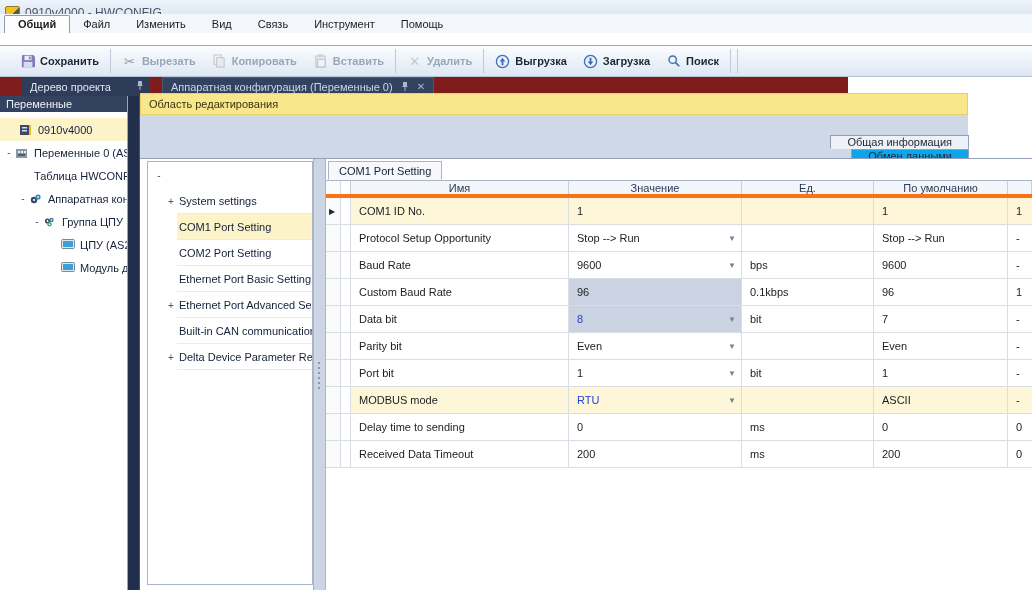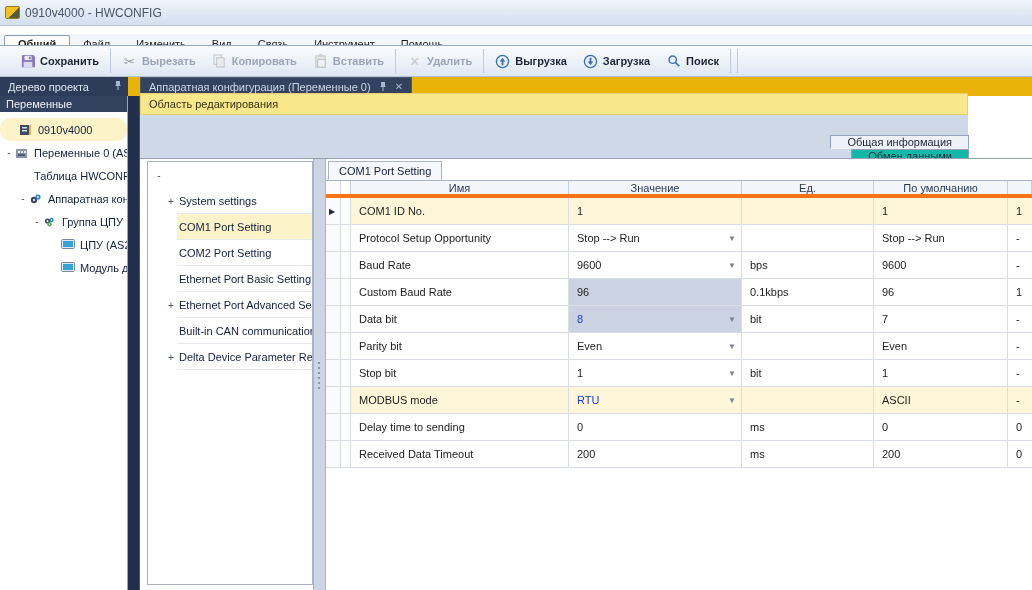--- a/index.html
+++ b/index.html
@@ -8,67 +8,67 @@
   .window { position:relative; width:1032px; height:590px; background:#fff; }
 
   
   .titlebar { position:absolute; left:0; top:0; width:1032px; height:26px;
     background:linear-gradient(#eef4fb,#d3dfee); border-bottom:1px solid #bcc9da;
     display:flex; align-items:center; padding-left:5px; color:#4a5468; font-size:12px; }
   .app-icon { width:15px; height:13px; margin-right:5px; position:relative;
     background:linear-gradient(135deg,#f4c21a 0 55%,#5a5a34 55% 100%); border-radius:2px; border:1px solid #8a7c2c; }
 
   
-  .menubar { position:absolute; left:0; top:34px; width:1032px; height:19px; background:#f3f6fa;
+  .menubar { position:absolute; left:0; top:14px; width:1032px; height:19px; background:#f3f6fa;
     display:flex; align-items:flex-end; padding-left:4px; }
   .menu-item { padding:2px 13px 3px 13px; color:#1d1d1d; cursor:default; }
   .menu-item.active { background:#fdfdfe; border:1px solid #8b9bb3; border-bottom:none;
     border-radius:2px 2px 0 0; font-weight:bold; }
 
   
   .toolbar { position:absolute; left:0; top:45px; width:1032px; height:32px;
     background:linear-gradient(#fbfdff,#dde7f3); border-top:1px solid #9aa9bf; border-bottom:1px solid #b6c2d4;
     display:flex; align-items:center; padding-left:12px; }
   .tb-btn { display:flex; align-items:center; gap:5px; padding:4px 8px; white-space:nowrap; }
   .tb-btn .lbl { font-weight:bold; color:#1d2536; }
   .tb-btn.disabled .lbl { color:#9aa5b8; font-weight:bold; }
   .tb-sep { width:1px; height:24px; background:#bfcbdc; margin:0 3px; }
   .ico { width:15px; height:15px; display:inline-flex; align-items:center; justify-content:center; }
   .ico svg { display:block; }
   .ico-char { font-size:13px; line-height:1; }
   .disabled .ico { opacity:.45; filter:grayscale(1); }
 
   
-  .tabstrip { position:absolute; left:0; top:77px; width:1032px; height:19px; background:#eab308; display:flex; }
+  .tabstrip { position:absolute; left:0; top:77px; width:848px; height:19px; background:#7f1d1d; display:flex;padding-left:22px; }
   .side-head { width:128px; height:19px; background:#2e3c59; color:#dfe6f2;
     display:flex; align-items:center; justify-content:space-between; padding:0 6px 0 8px; }
   .doc-tab { margin-left:12px; height:19px; background:#33425f; color:#ccd6e8;
     display:flex; align-items:center; gap:8px; padding:0 8px; border:1px solid #4a5976; border-bottom:none; }
   .pin-glyph,.close-glyph { color:#aab6cc; font-size:10px; line-height:1; }
 
   
   .sidebar { position:absolute; left:0; top:96px; width:128px; height:494px; background:#fff; border-right:1px solid #9aa6bc; overflow:hidden; }
   .side-group { height:16px; background:#33425f; color:#f0f3f9; display:flex; align-items:center; padding-left:6px; }
   .tree { padding-top:6px; }
   .t-row { height:23px; display:flex; align-items:center; white-space:nowrap; color:#14203a; }
   .t-row.sel { background:#fdf3c9; }
   .t-exp { width:10px; text-align:center; color:#45506a; font-size:10px; flex:0 0 10px; }
   .t-ico { width:15px; height:12px; margin-right:5px; flex:0 0 15px; display:inline-flex; align-items:center; justify-content:center; }
-  .ind1 { padding-left:18px;border-radius:10px; } .ind0 { padding-left:4px; } .ind1b { padding-left:34px; }
+  .ind1 { padding-left:18px; } .ind0 { padding-left:4px; } .ind1b { padding-left:34px; }
   .ind2 { padding-left:18px; } .ind3 { padding-left:32px; } .ind4 { padding-left:60px; }
 
   
   .dark-split { position:absolute; left:128px; top:96px; width:12px; height:494px; background:#222f4c; border-right:1px solid #44516d; }
 
   
   .editor { position:absolute; left:140px; top:93px; width:828px; height:497px; background:#cfd8e6; }
   .banner { height:22px; background:#f9e78c; border:1px solid #e6d070; display:flex; align-items:center; padding-left:8px; color:#3a3310; }
   .gapband { height:20px; background:#cfd8e6; }
   .edit-tabs { height:23px; background:#cfd8e6; display:flex; align-items:flex-end; padding-left:8px;flex-direction:column; }
-  .e-tab { height:22px; display:flex; align-items:center; padding:0 16px; border:1px solid #93a1b8; background:#14b8a6; color:#1d2536; margin-right:-1px; }
+  .e-tab { height:22px; display:flex; align-items:center; padding:0 16px; border:1px solid #93a1b8; background:#0ea5e9; color:#1d2536; margin-right:-1px; }
   .e-tab.active { background:#eef1f7; border-bottom:1px solid #eef1f7; }
 
   .panels { position:relative; width:892px; height:432px; background:#fff; border-top:1px solid #93a1b8; }
 
   
   .dev-panel { position:absolute; left:7px; top:2px; width:166px; height:424px; background:#fff; border:1px solid #a9b4c7; overflow:hidden; }
   .d-row { display:flex; align-items:center; height:26px; white-space:nowrap; color:#14203a; }
   .d-exp { width:12px; text-align:center; color:#45506a; font-size:10px; flex:0 0 12px; }
   .d-lab { flex:1; height:26px; display:flex; align-items:center; padding-left:2px; border-bottom:1px solid #e7eaef; }
   .d-lab.sel { background:#fdf3c9; }
@@ -424,21 +424,21 @@
                 <span class="dd">▼</span>
               </span>
             <span class="cell c-unit"></span>
             <span class="cell c-def">Even</span>
             <span class="cell c-ext">-</span>
           </div>
 
           <div class="g-row">
             <span class="c-mark cell"></span>
             <span class="c-gap cell"></span>
-            <span class="cell c-name">Stop bit</span>
+            <span class="cell c-name">Port bit</span>
             <span class="cell c-val">
                 <span>1</span>
                 <span class="dd">▼</span>
               </span>
             <span class="cell c-unit">bit</span>
             <span class="cell c-def">1</span>
             <span class="cell c-ext">-</span>
           </div>
 
           <div class="g-row hl">

